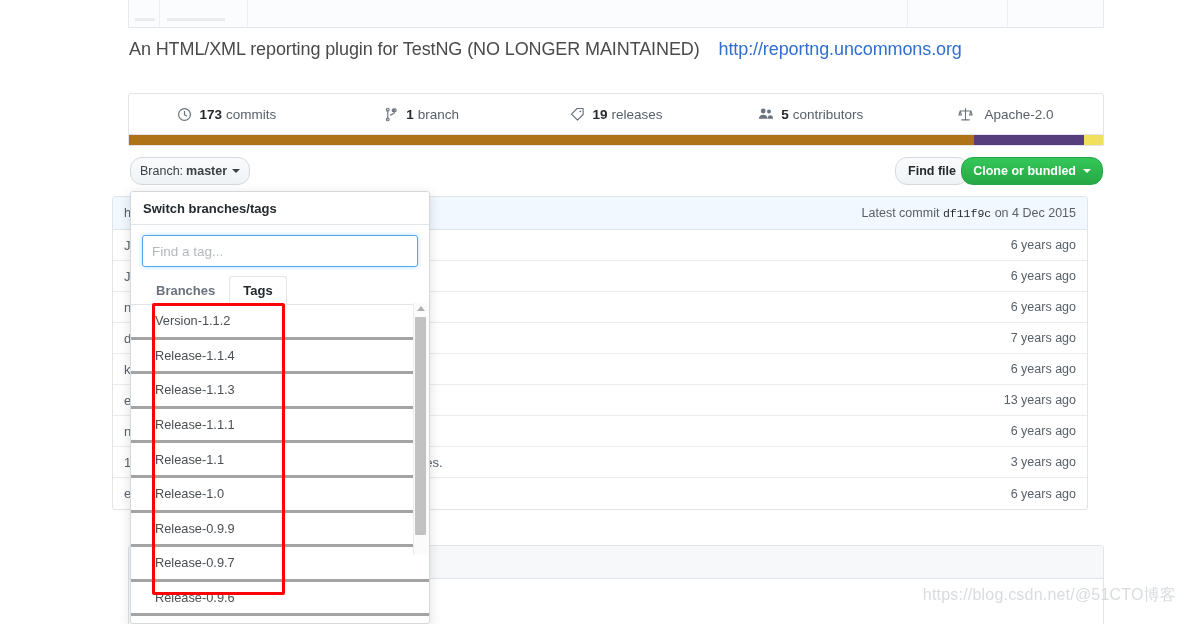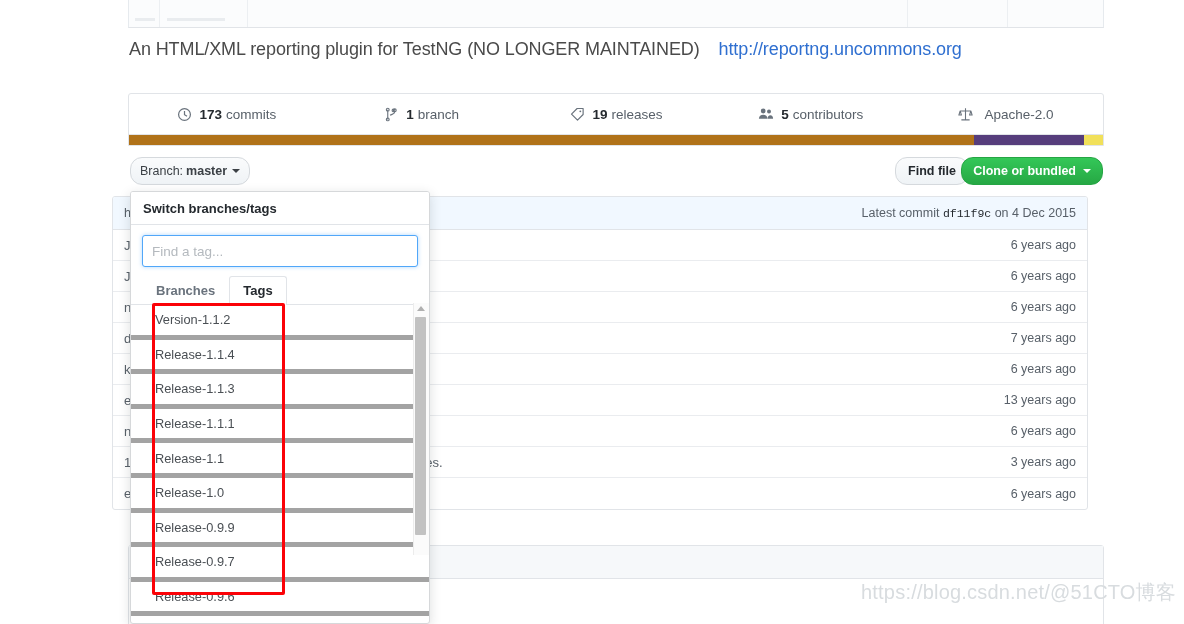--- a/index.html
+++ b/index.html
@@ -294,21 +294,21 @@
     height: 341px;
     overflow: hidden;
   }
   .dd-item {
     height: 34.6px;
     display: flex;
     align-items: center;
     padding-left: 24px;
     font-size: 12.8px;
     color: #4a4f54;
-    border-bottom: 5px solid #a3a3a3;
+    border-bottom: 3px solid #a3a3a3;
     box-sizing: border-box;
     cursor: pointer;
     background: #fff;
   }
   
   .dd-scroll {
     position: absolute;
     right: 0; top: 0; bottom: 0;
     width: 15px;
     background: #fbfbfb;
@@ -338,21 +338,21 @@
     border: 3px solid #fb0207;
     border-radius: 2px;
     box-sizing: border-box;
     pointer-events: none;
   }
 
   
   .watermark {
     position: absolute;
     right: 8px; bottom: 18px;
-    font-size: 20px;
+    font-size: 16px;
     color: #d8dcdf;
     white-space: nowrap;
     letter-spacing: 0.2px;
   }
 </style>
 </head>
 <body>
 
 <div class="top-strip">
   <div class="tcell" style="left:0;width:30px;"></div>

